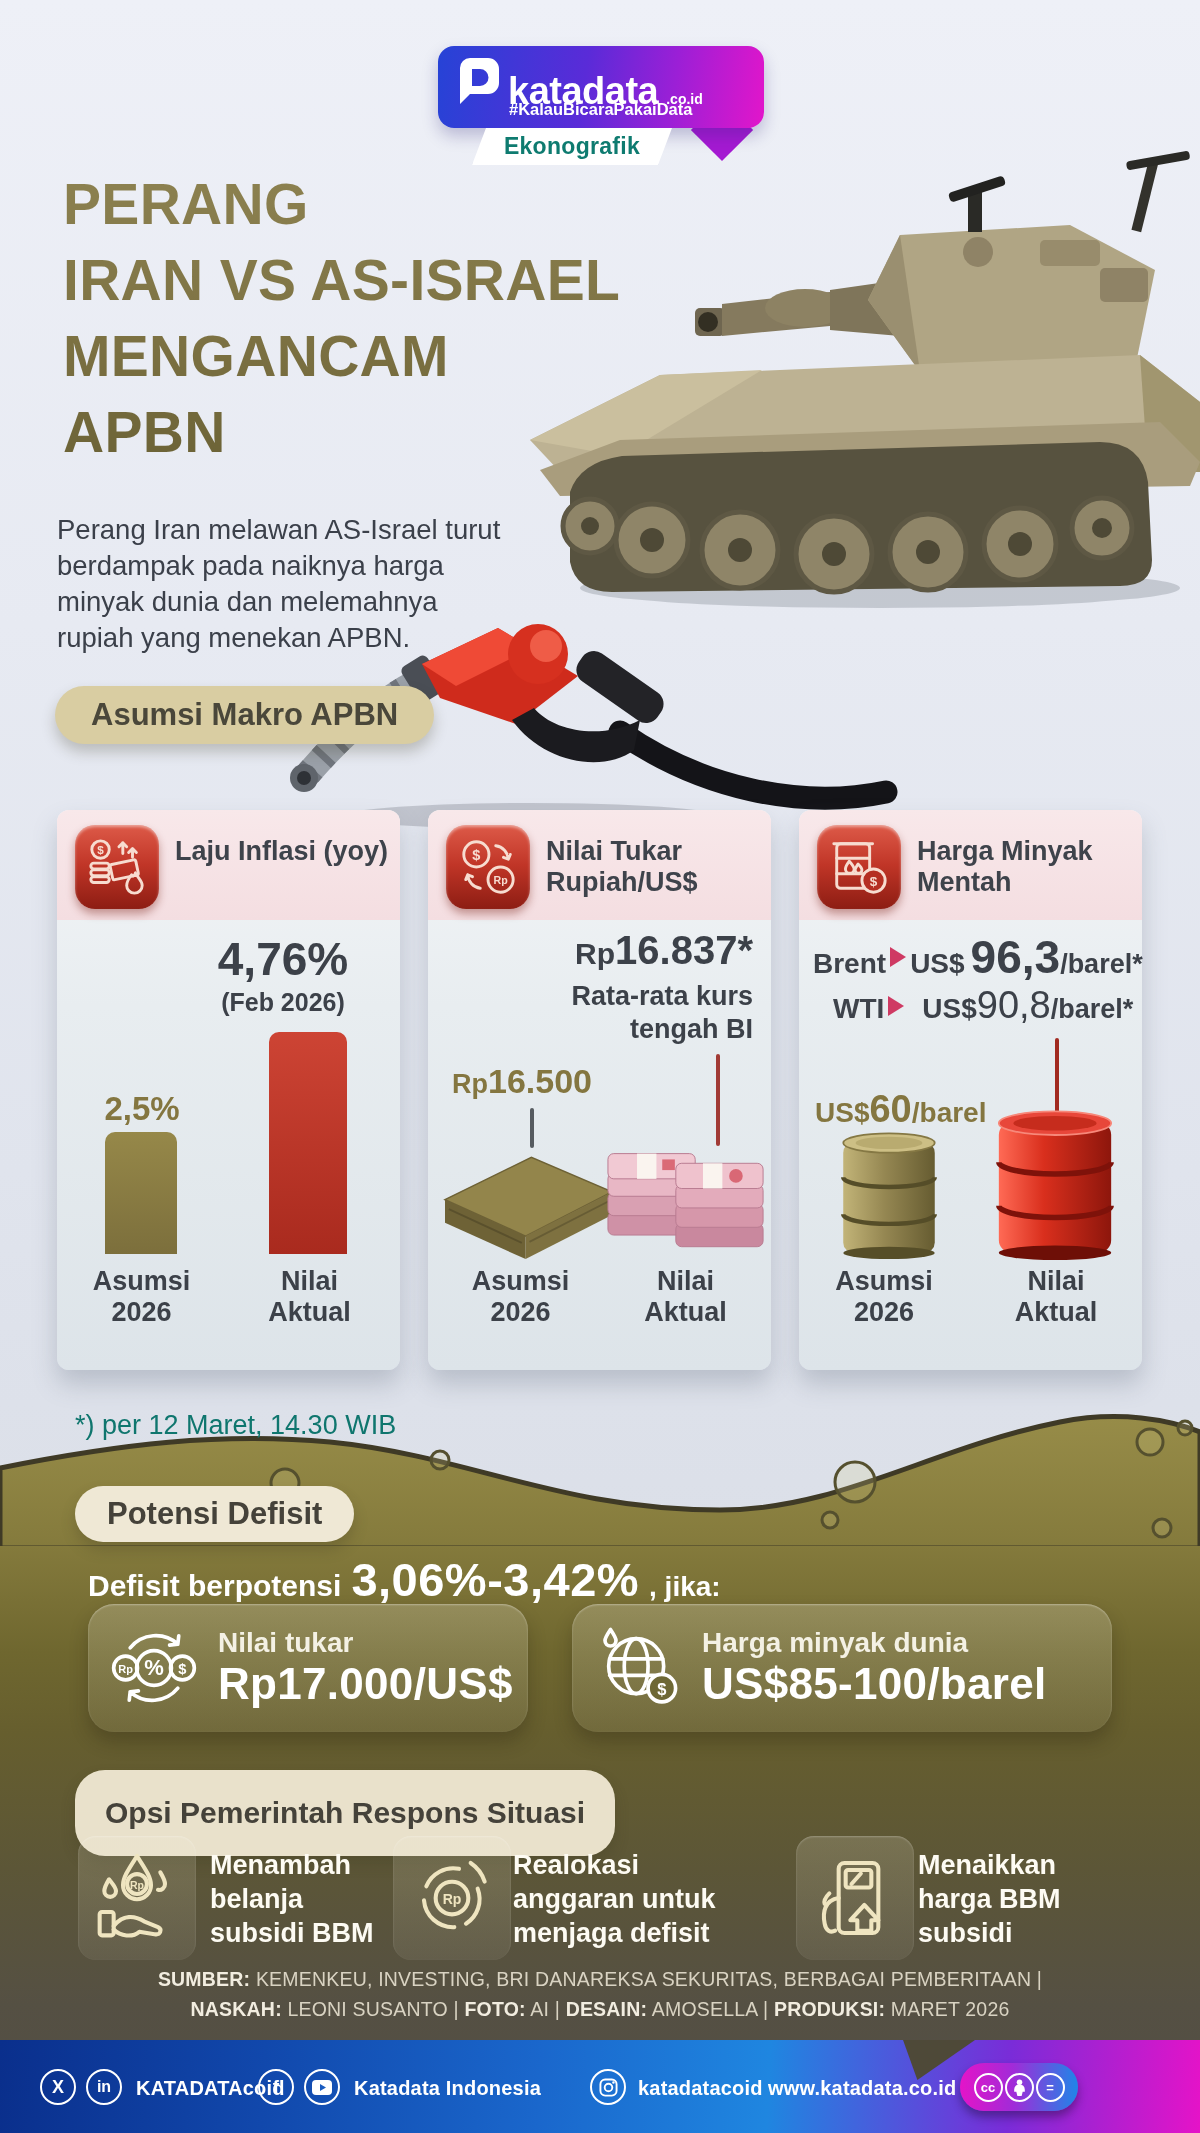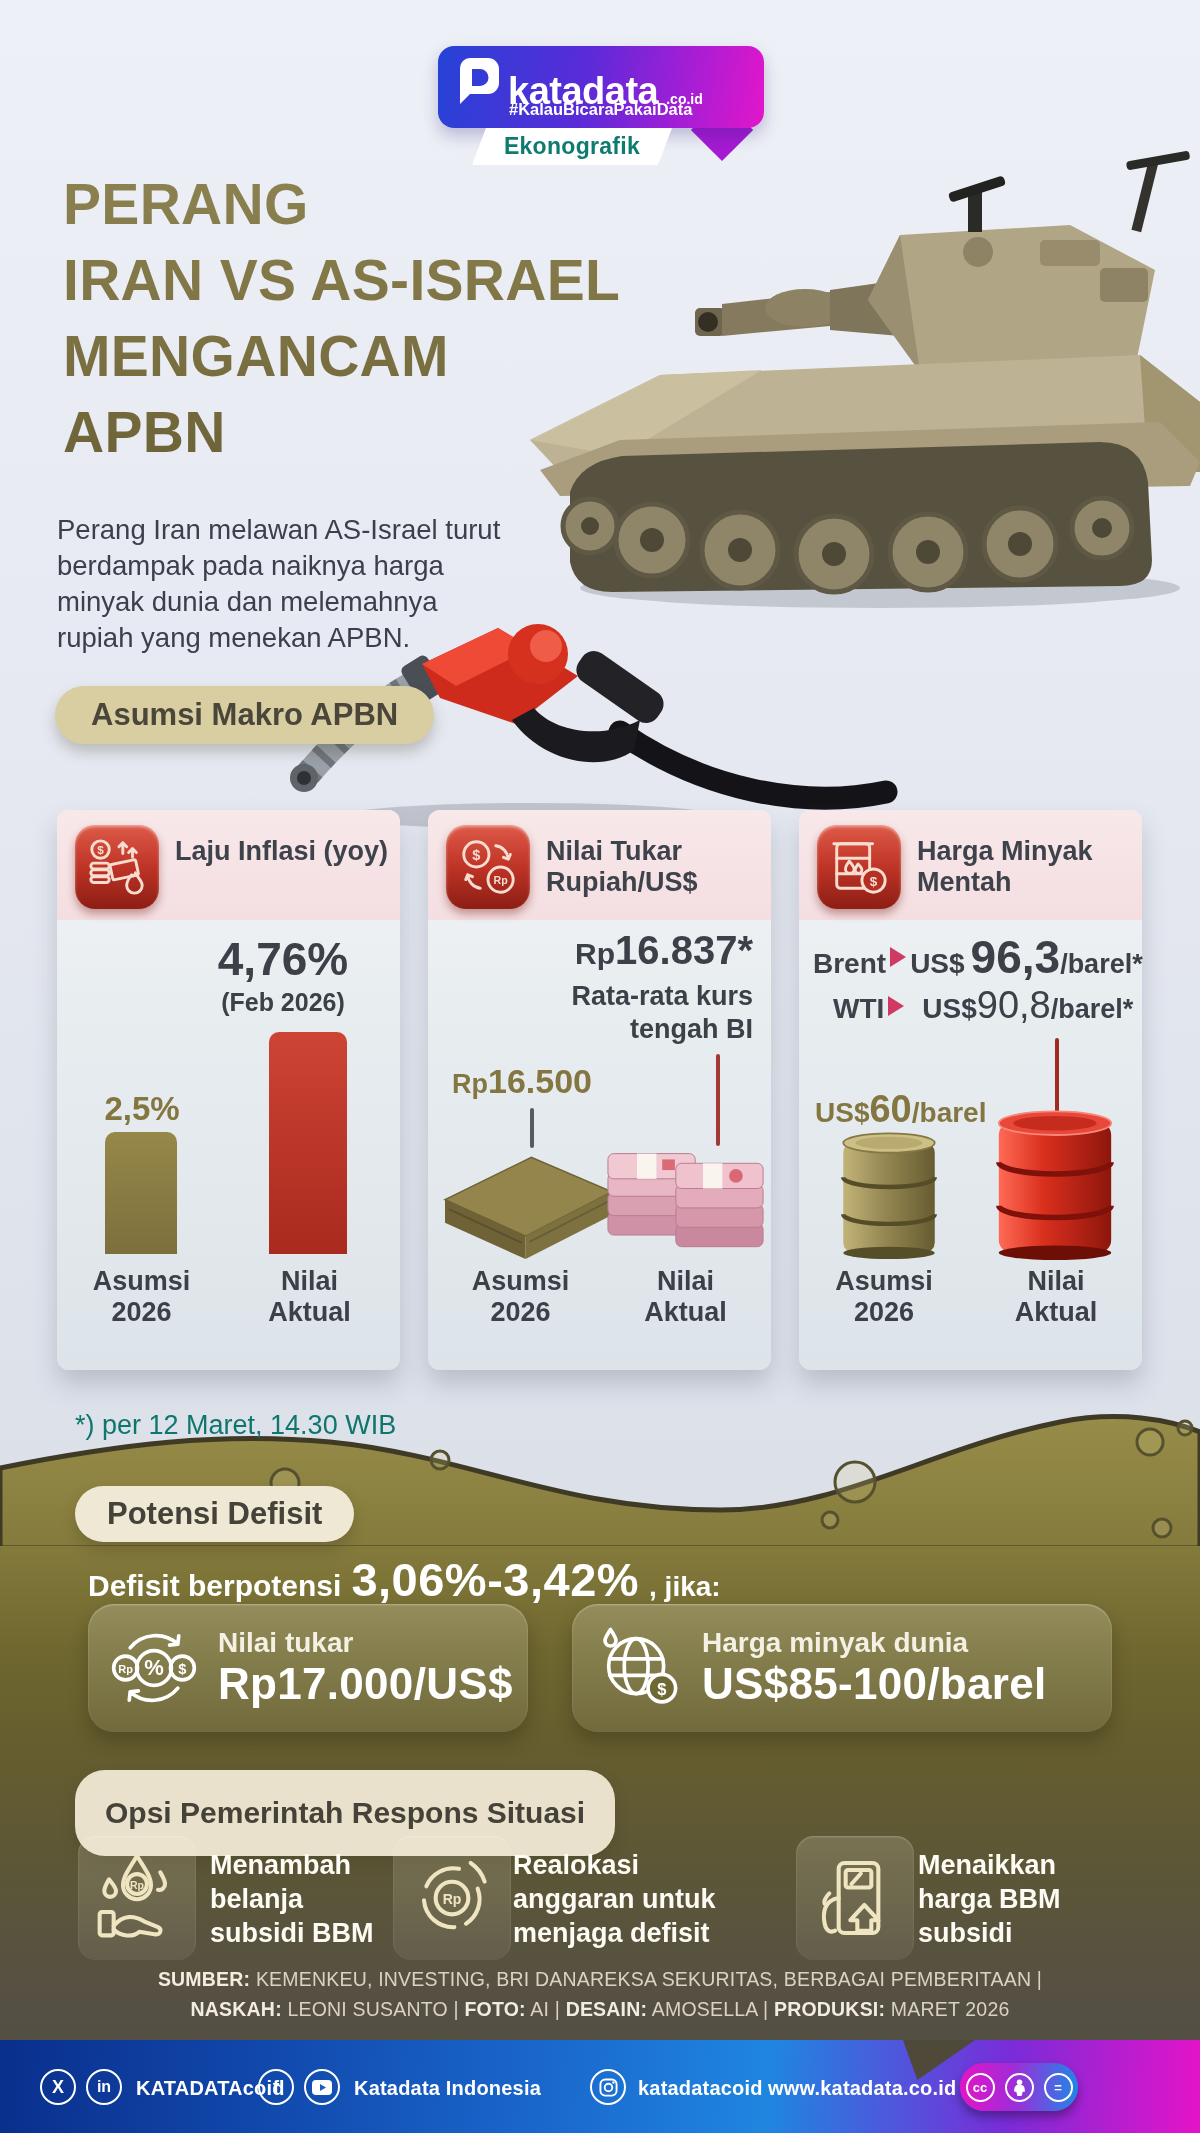--- a/index.html
+++ b/index.html
@@ -89,21 +89,21 @@
 
   
   .footer{left:0;top:2040px;width:1200px;height:93px;z-index:7;
     background:linear-gradient(93deg,#0a2f8c 0%,#1148ac 22%,#1a67cc 45%,#1f86e0 64%,#7a2cd8 84%,#e513c8 100%);}
   .ftail{left:903px;top:2040px;width:72px;height:40px;background:#4e4938;z-index:8;clip-path:polygon(0 0,100% 0,20% 100%);}
   .circ{position:absolute;width:36px;height:36px;border:2.5px solid #fff;border-radius:50%;z-index:9;
     display:flex;align-items:center;justify-content:center;color:#fff;font-weight:800;}
   .ftext{position:absolute;z-index:9;color:#fff;font-size:20px;font-weight:600;letter-spacing:.2px;}
   .ccpill{left:960px;top:2063px;width:118px;height:48px;border-radius:24px;z-index:9;
     background:linear-gradient(90deg,#e414c8 0%,#a12bd8 45%,#1f86e8 100%);
-    box-shadow:0 6px 10px rgba(20,10,40,.4);display:flex;align-items:center;justify-content:center;gap:10px;}
+    box-shadow:0 6px 10px rgba(20,10,40,.4);display:flex;align-items:center;justify-content:center;gap:2px;}
   .ccpill .circ{position:static;width:29px;height:29px;border-width:2px;font-size:13px;}
 </style>
 </head>
 <body>
 
 <div class="canvas">
 
   <div class="abs top-bg"></div>
 
   <svg class="abs" style="left:500px;top:140px;z-index:1;" width="700" height="470" viewBox="0 0 700 470">

